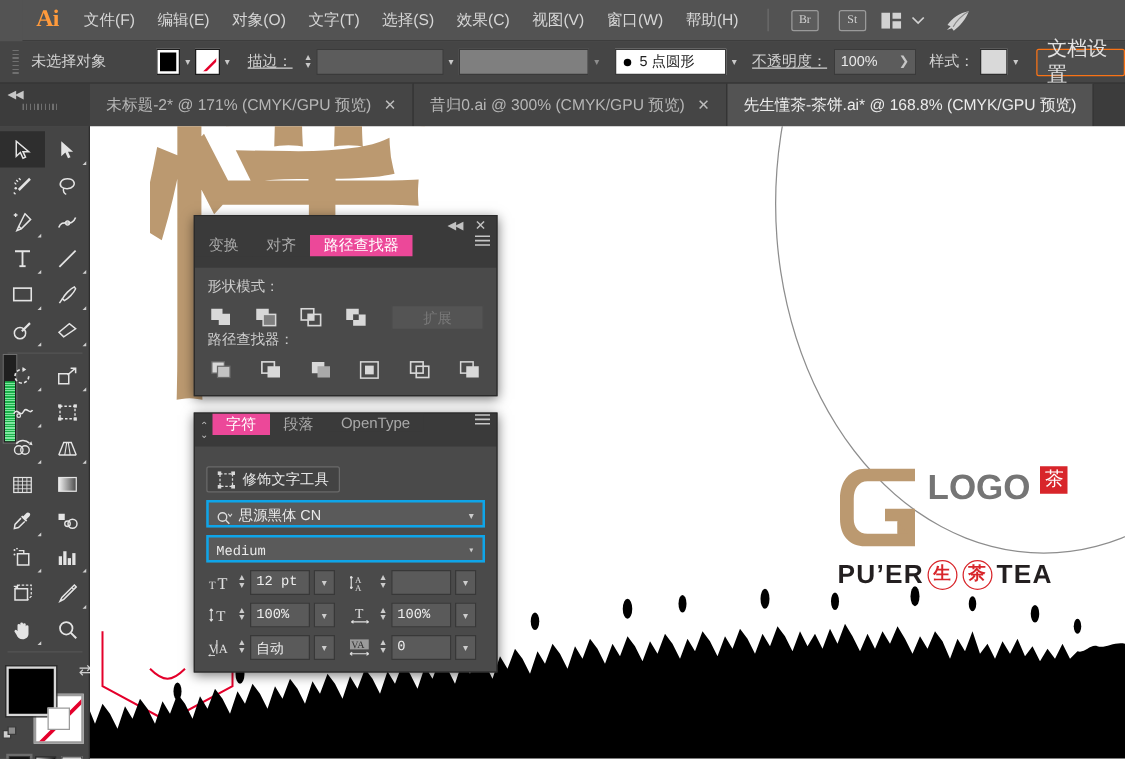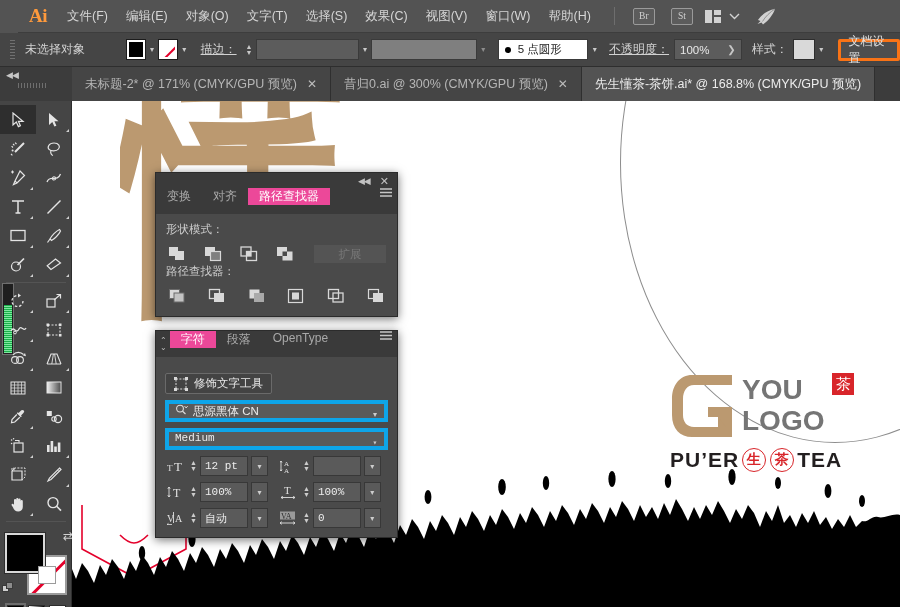--- a/index.html
+++ b/index.html
@@ -87,22 +87,22 @@
   .dot { width: 6px; height: 6px; border-radius: 50%; background: #000; margin-right: 7px; }
   .cb-opacity {
     width: 78px; height: 21px; background: #5c5c5c; border: 1px solid #3a3a3a;
     display: flex; align-items: center; justify-content: space-between;
     color: #e8e8e8; font-size: 11.5px; padding: 0 5px;
   }
   .cb-style {
     width: 26px; height: 21px; background: #d9d9d9; border: 1px solid #2e2e2e;
   }
   .docsettings {
-    height: 22px; border: 3px solid #f97316; border-radius: 2px;
-    color: #e2e2e2; font-size: 12px; display: flex; align-items: center;
+    height: 22px; border: 1px solid #f97316; border-radius: 2px;
+    color: #e2e2e2; font-size: 16px; display: flex; align-items: center;
     padding: 0 8px; background: #4e4e4e;
   }
 
   
   .tabbar {
     position: absolute; left: 0; top: 67px; width: 900px; height: 34px;
     background: #3c3c3c; display: flex; align-items: stretch;
   }
   .tab-dock-left {
     width: 72px; background: #3c3c3c; position: relative;
@@ -259,22 +259,22 @@
   .pf-row2 { display: flex; align-items: center; justify-content: space-between; }
 
   .panel-char { left: 155px; top: 330px; width: 243px; }
   .ch-row { display: flex; align-items: center; gap: 6px; margin-bottom: 6px; }
   .ch-btn {
     height: 21px; border: 1px solid #6a6a6a; border-radius: 2px; background: #434343;
     display: flex; align-items: center; gap: 6px; padding: 0 8px;
     color: #e6e6e6; font-size: 11.5px;
   }
   .ch-select {
-    flex: 1; height: 22px; background: #5a5a5a; border: 4px solid #0ea5e9;
-    display: flex; align-items: flex-start; color: #eaeaea; font-size: 11.5px;
+    flex: 1; height: 22px; background: #5a5a5a; border: 2px solid #0ea5e9;
+    display: flex; align-items: flex-end; color: #eaeaea; font-size: 11.5px;
     padding: 0 6px; position: relative;
   }
   .ch-select .car {
     position: absolute; right: 0; top: 0; width: 18px; height: 20px;
     display: flex; align-items: center; justify-content: center; font-size: 8px; color: #ccc;
   }
   .ch-mono { font-family: "Liberation Mono", "DejaVu Sans Mono", monospace; font-size: 11px; }
   .ch-icon {
     width: 22px; height: 20px; display: flex; align-items: center; justify-content: center;
     color: #e0e0e0; font-size: 12px;
@@ -645,21 +645,20 @@
 
     <div class="logo-wrap">
       <div class="logo-row">
         <div class="logo-g">
           <svg width="64" height="66" viewBox="0 0 64 66">
             <path d="M62 2 H22 C10 2 2 12 2 26 V42 C2 56 10 64 22 64 H62 V34 H38 V44 H48 V54 H24 C17 54 13 49 13 42 V26 C13 18 17 12 24 12 H62 Z" fill="#bb9970"></path>
             <path d="M48 44 L56 54 L48 54 Z" fill="#bb9970"></path>
           </svg>
         </div>
         <div class="logo-txt">
-          <div class="logo-you">YOU</div>
           <div class="logo-logo">LOGO</div>
           <div class="logo-seal">茶</div>
         </div>
       </div>
       <div class="logo-sub">
         <span>PU’ER</span>
         <span class="seal-circle">生</span>
         <span class="seal-circle">茶</span>
         <span>TEA</span>
       </div>

